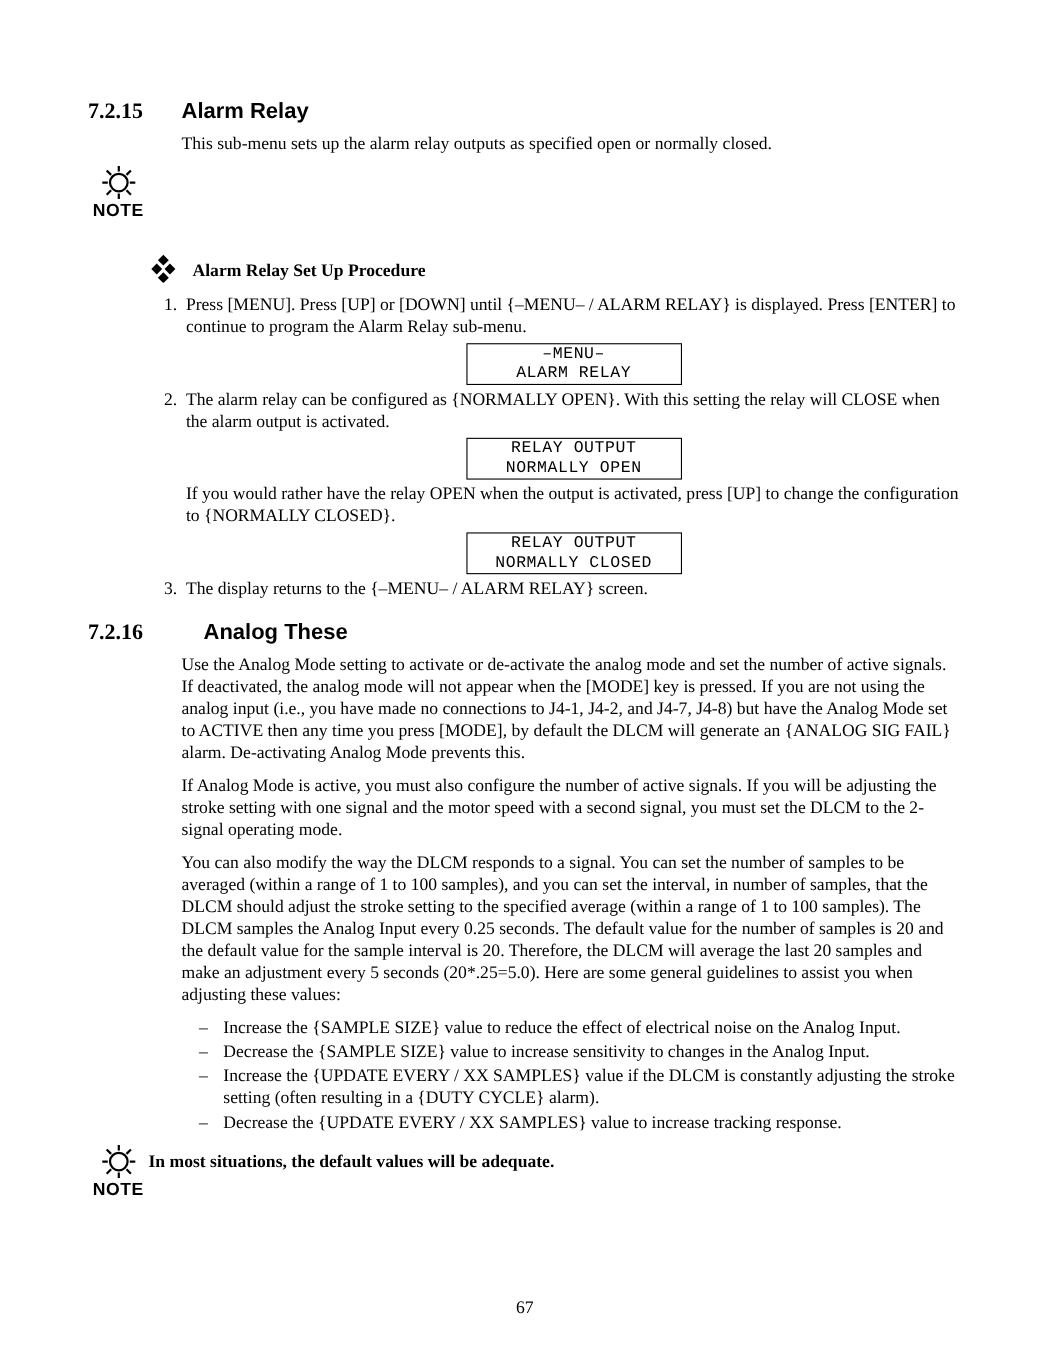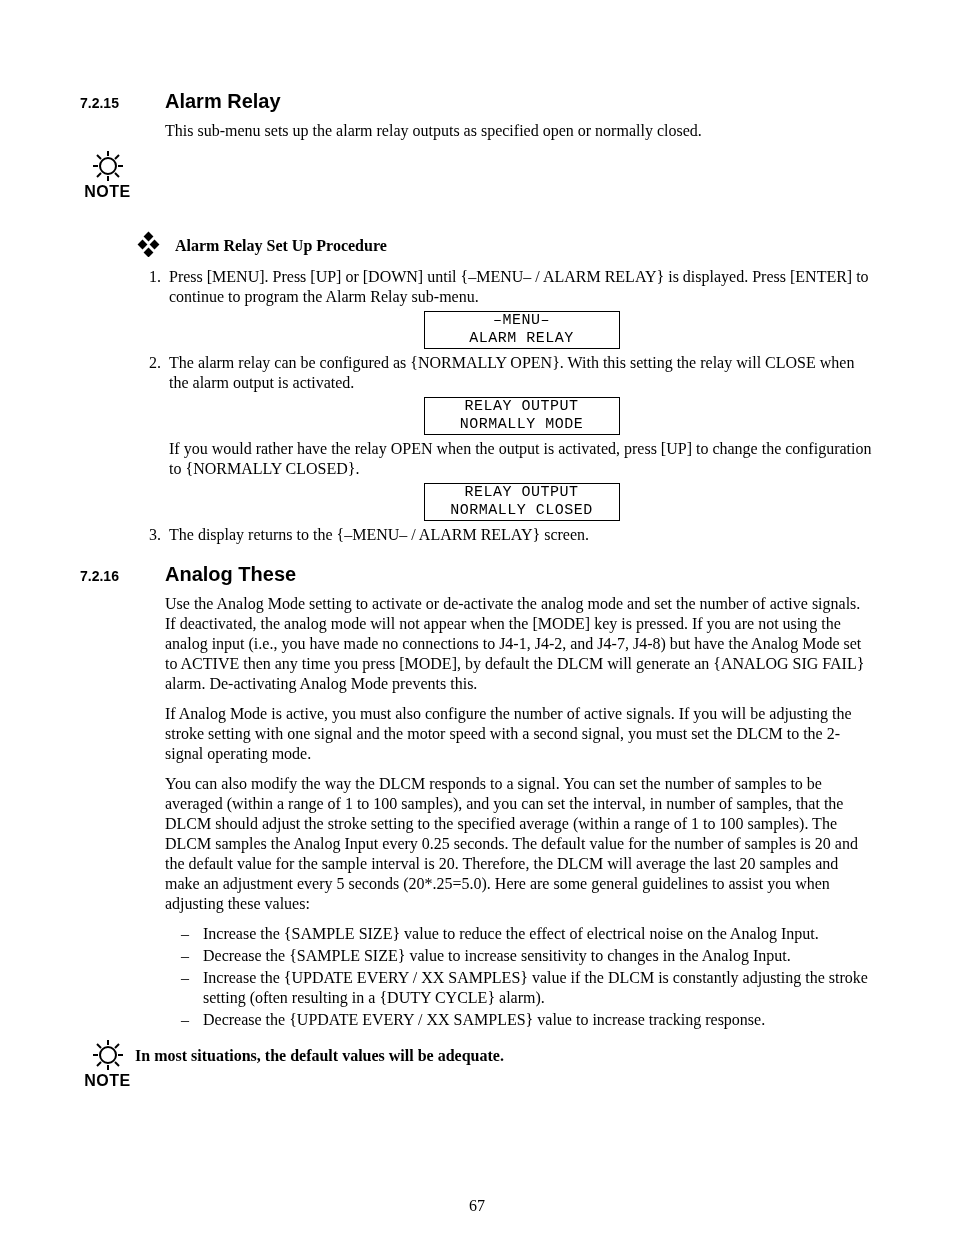--- a/index.html
+++ b/index.html
@@ -18,23 +18,23 @@
   .page {
     padding: 90px 80px 0 80px;
     box-sizing: border-box;
   }
   .sec-row {
     display: flex;
     align-items: baseline;
     margin-bottom: 8px;
   }
   .sec-num {
-    font-family: Liberation Sans, sans-serif;
-    font-weight: bold;
-    font-size: 14px;
+    font-family: Liberation Serif, serif;
+    font-weight: bold;
+    font-size: 20px;
     width: 85px;
     flex-shrink: 0;
   }
   .sec-title {
     font-family: Arial, Helvetica, sans-serif;
     font-weight: bold;
     font-size: 20px;
   }
   .body-block {
     margin-left: 85px;
@@ -109,21 +109,21 @@
     line-height: 1.25;
     margin-bottom: 2px;
   }
   ul.dash > li::before {
     content: "–";
     position: absolute;
     left: -22px;
   }
   .page-num {
     position: absolute;
-    bottom: 20px;
+    bottom: 36px;
     left: 0;
     width: 100%;
     text-align: center;
     font-size: 16px;
   }
 </style>
 </head>
 <body>
 
 <div class="page">
@@ -175,34 +175,34 @@
       <span>Press [MENU].  Press [UP] or [DOWN] until {–MENU– / ALARM RELAY} is displayed.  Press [ENTER] to continue to program the Alarm Relay sub-menu.</span>
       <div class="screen">
         <div>–MENU–</div>
         <div>ALARM RELAY</div>
       </div>
     </li>
     <li>
       <span class="sub-para">The alarm relay can be configured as {NORMALLY OPEN}.  With this setting the relay will CLOSE when the alarm output is activated.</span>
       <div class="screen">
         <div>RELAY OUTPUT</div>
-        <div>NORMALLY MODE</div>
+        <div>NORMALLY OPEN</div>
       </div>
       <div class="sub-para">If you would rather have the relay OPEN when the output is activated, press [UP] to change the configuration to {NORMALLY CLOSED}.</div>
       <div class="screen">
         <div>RELAY OUTPUT</div>
         <div>NORMALLY CLOSED</div>
       </div>
     </li>
     <li>
       <span>The display returns to the {–MENU– / ALARM RELAY} screen.</span>
     </li>
   </ol>
 
-  <div class="sec-row" style="margin-top:18px;">
+  <div class="sec-row" style="margin-top:18px;gap:20px;">
     <div class="sec-num">7.2.16</div>
     <div class="sec-title">Analog These</div>
   </div>
 
   <div class="body-block">
     <p class="para">Use the Analog Mode setting to activate or de-activate the analog mode and set the number of active signals.  If deactivated, the analog mode will not appear when the [MODE] key is pressed.  If you are not using the analog input (i.e., you have made no connections to J4-1, J4-2, and J4-7, J4-8) but have the Analog Mode set to ACTIVE then any time you press [MODE], by default the DLCM will generate an {ANALOG SIG FAIL} alarm.  De-activating Analog Mode prevents this.</p>
     <p class="para">If Analog Mode is active, you must also configure the number of active signals.  If you will be adjusting the stroke setting with one signal and the motor speed with a second signal, you must set the DLCM to the 2-signal operating mode.</p>
     <p class="para">You can also modify the way the DLCM responds to a signal.  You can set the number of samples to be averaged (within a range of 1 to 100 samples), and you can set the interval, in number of samples, that the DLCM should adjust the stroke setting to the specified average (within a range of 1 to 100 samples).  The DLCM samples the Analog Input every 0.25 seconds.  The default value for the number of samples is 20 and the default value for the sample interval is 20.  Therefore, the DLCM will average the last 20 samples and make an adjustment every 5 seconds (20*.25=5.0).  Here are some general guidelines to assist you when adjusting these values:</p>
     <ul class="dash">
       <li>Increase the {SAMPLE SIZE} value to reduce the effect of electrical noise on the Analog Input.</li>

